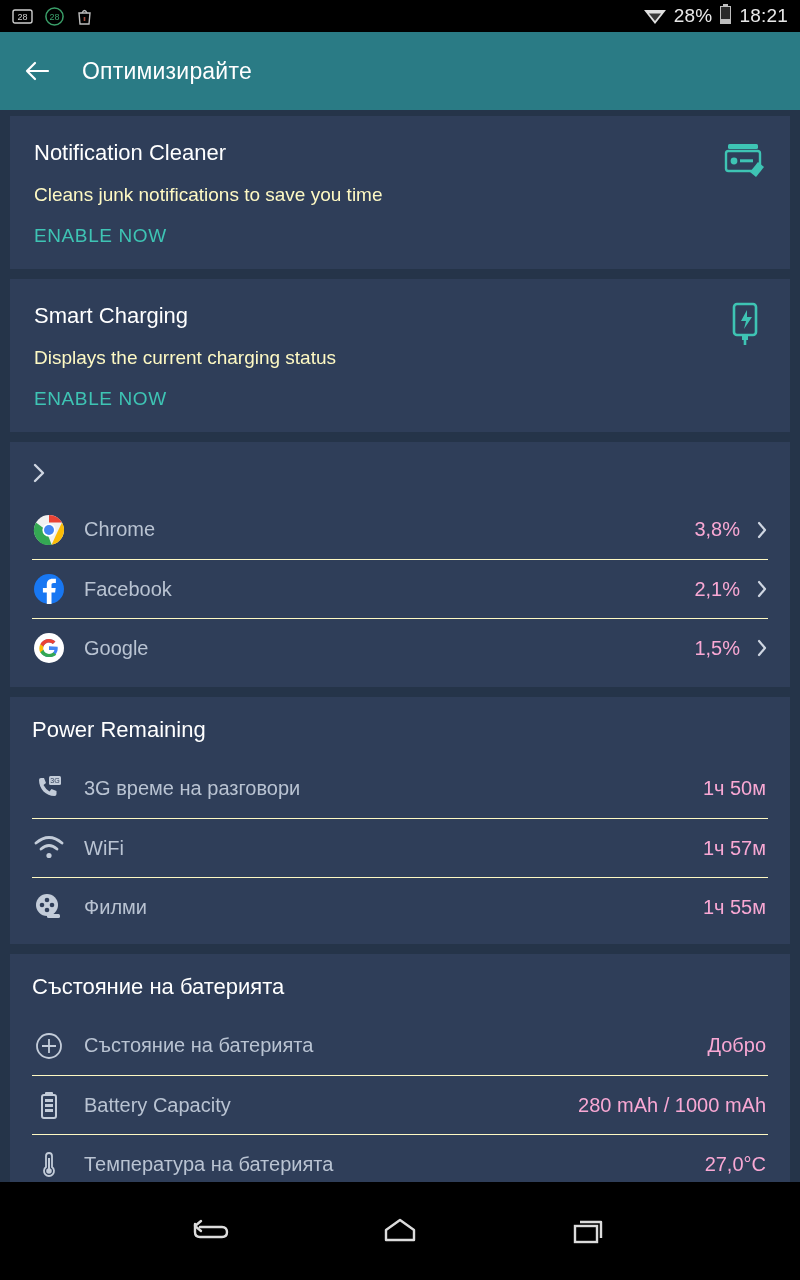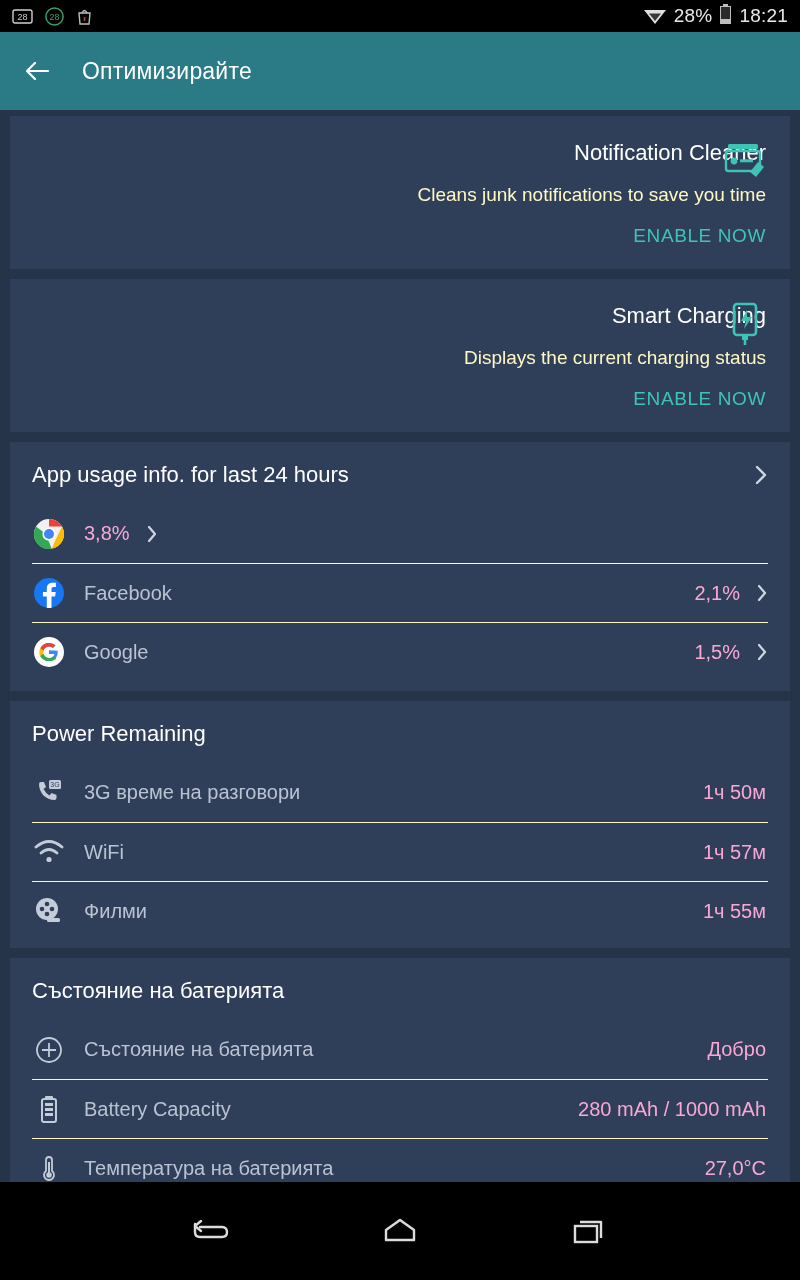--- a/index.html
+++ b/index.html
@@ -31,21 +31,21 @@
   .appbar-title { color: #ffffff; font-size: 23px; font-weight: 400; letter-spacing: .2px; }
 
   
   .content { position: absolute; top: 110px; left: 0; right: 0; bottom: 98px; overflow: hidden; }
   .card {
     background: #2f3e59; margin: 0 10px 10px 10px;
   }
   .card.first { margin-top: 6px; }
 
   
-  .promo { padding: 24px 24px 22px 24px; position: relative; text-align: right; }
+  .promo { padding: 24px 24px 22px 24px; position: relative; }
   .promo-title { color: #ffffff; font-size: 22px; font-weight: 400; margin-bottom: 18px; }
   .promo-desc { color: #fef9c3; font-size: 19px; margin-bottom: 19px; }
   .promo-action { color: #3ec4b4; font-size: 19px; letter-spacing: .6px; cursor: pointer; display: inline-block; }
   .promo-icon { position: absolute; right: 22px; top: 22px; width: 46px; height: 46px; }
 
   
   .section-head {
     display: flex; align-items: center; padding: 20px 22px 16px 22px;
   }
   .section-title { color: #ffffff; font-size: 22px; font-weight: 400; flex: 1; }
@@ -159,40 +159,40 @@
             <path d="M25 9 L19 20 h5 l-2 8 l8-12 h-5 z" fill="#3ec4b4"></path>
             <rect x="20" y="34" width="6" height="5" fill="#3ec4b4"></rect>
             <path d="M23 39 v5" stroke="#3ec4b4" stroke-width="2.6"></path>
           </svg>
         </span>
       </div>
     </div>
 
     <div class="card">
       <div class="section-head">
-        <span class="section-title">App usage info. for last 24 hours</span>
         <span class="chev">
           <svg width="14" height="22" viewBox="0 0 14 22">
               <path d="M3 3 L11 11 L3 19" fill="none" stroke="#cfd6e2" stroke-width="2.4" stroke-linecap="round" stroke-linejoin="round"></path>
             </svg>
         </span>
       </div>
       <div class="rows-wrap">
 
         <div class="row no-div">
           <span class="row-icon">
             <svg width="32" height="32" viewBox="0 0 32 32">
               <circle cx="16" cy="16" r="15" fill="#f1f1f1"></circle>
               <path d="M16 1 A15 15 0 0 1 29 8.5 L16 8.5 Z" fill="#ea4335"></path>
               <path d="M29 8.5 A15 15 0 0 1 18.6 30.8 L23.5 20 Z" fill="#fbbc05"></path>
               <path d="M18.6 30.8 A15 15 0 0 1 3 8.5 L13 16 Z" fill="#34a853"></path>
               <circle cx="16" cy="16" r="6.6" fill="#ffffff"></circle>
               <circle cx="16" cy="16" r="5" fill="#4285f4"></circle>
             </svg>
           </span>
+          <span class="row-label">Chrome</span>
           <span class="row-value">3,8%</span>
           <span class="row-chev">
             <svg width="12" height="20" viewBox="0 0 12 20">
                 <path d="M3 3 L9 10 L3 17" fill="none" stroke="#cfd6e2" stroke-width="2.2" stroke-linecap="round" stroke-linejoin="round"></path>
               </svg>
           </span>
         </div>
 
         <div class="row">
           <span class="row-icon">

